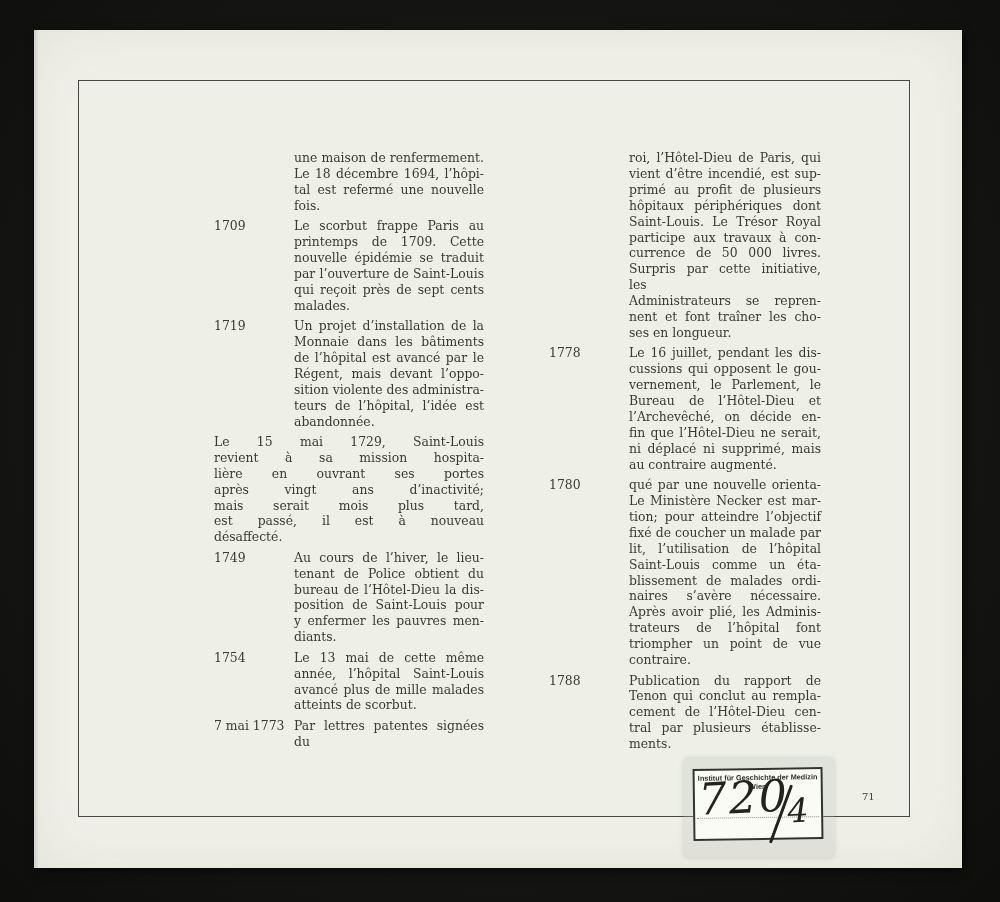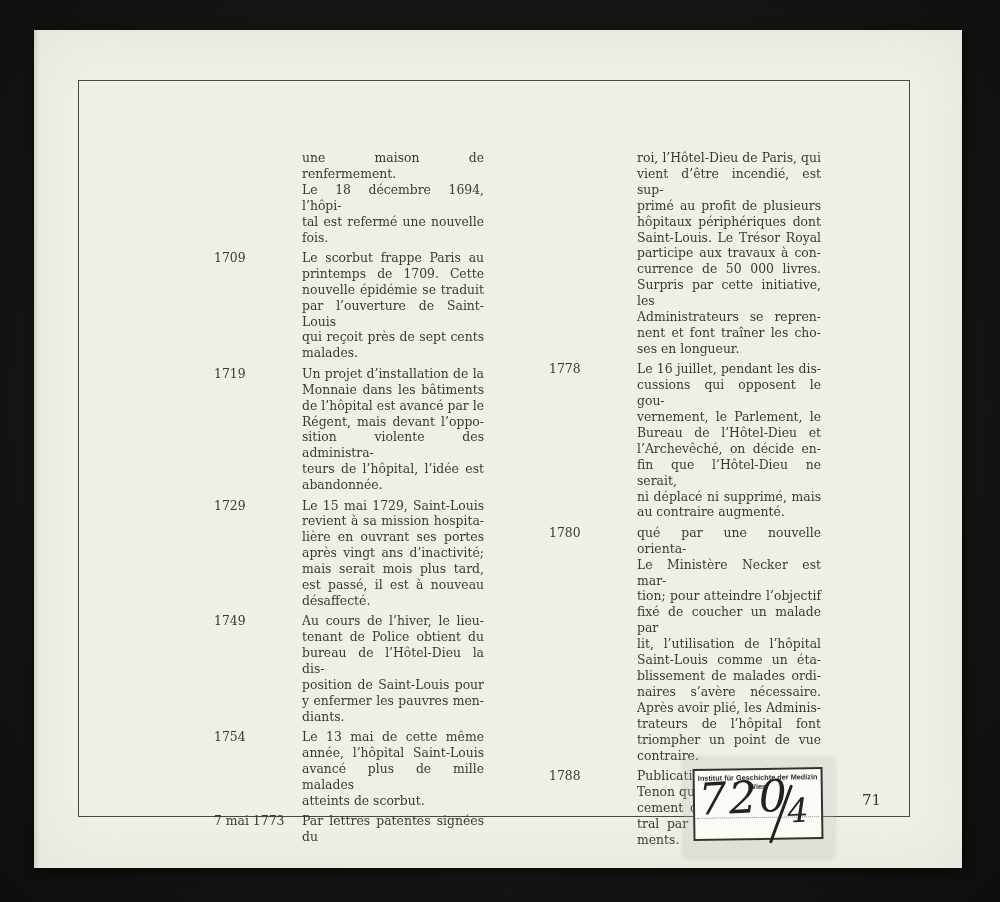--- a/index.html
+++ b/index.html
@@ -25,26 +25,26 @@
   }
   .frame{
     position:absolute;left:44px;top:50px;width:832px;height:737px;
     border:1.5px solid var(--frame-line);
     background:var(--frame-fill);
     box-sizing:border-box;
   }
   .col{position:absolute;color:var(--ink);font-size:12.4px;line-height:15.9px;}
   .col-left{left:180px;top:120px;width:270px;}
   .col-right{left:515px;top:120px;width:272px;}
-  .entry{display:flex;gap:8px;margin-bottom:4.5px;}
+  .entry{display:flex;margin-bottom:4.5px;}
   .entry .date{flex:0 0 80px;width:80px;text-align:left;white-space:nowrap;}
   .entry .body{flex:1;min-width:0;}
   .line{text-align:justify;text-align-last:justify;}
   .line.last{text-align-last:left;}
-  .pagenum{position:absolute;left:828px;top:761px;width:30px;font-size:15px;color:var(--ink);}
+  .pagenum{position:absolute;left:828px;top:761px;width:30px;font-size:10px;color:var(--ink);}
   .tape{
     position:absolute;left:650px;top:728px;width:150px;height:100px;
     background:rgba(185,188,175,.25);border-radius:5px;
     box-shadow:0 0 5px rgba(110,110,100,.25);
   }
   .stamp{
     position:absolute;left:9px;top:10px;width:130px;height:72px;box-sizing:border-box;
     background:var(--stamp-bg);border:2px solid #33332e;transform:rotate(-0.8deg);
     overflow:visible;
   }
@@ -94,21 +94,20 @@
             <div class="line">Un projet d’installation de la</div>
             <div class="line">Monnaie dans les bâtiments</div>
             <div class="line">de l’hôpital est avancé par le</div>
             <div class="line">Régent, mais devant l’oppo-</div>
             <div class="line">sition violente des administra-</div>
             <div class="line">teurs de l’hôpital, l’idée est</div>
             <div class="line last">abandonnée.</div>
           </div>
         </div>
         <div class="entry">
-          <div class="date">1729</div>
           <div class="body">
             <div class="line">Le 15 mai 1729, Saint-Louis</div>
             <div class="line">revient à sa mission hospita-</div>
             <div class="line">lière en ouvrant ses portes</div>
             <div class="line">après vingt ans d’inactivité;</div>
             <div class="line">mais serait mois plus tard,</div>
             <div class="line">est passé, il est à nouveau</div>
             <div class="line last">désaffecté.</div>
           </div>
         </div>

